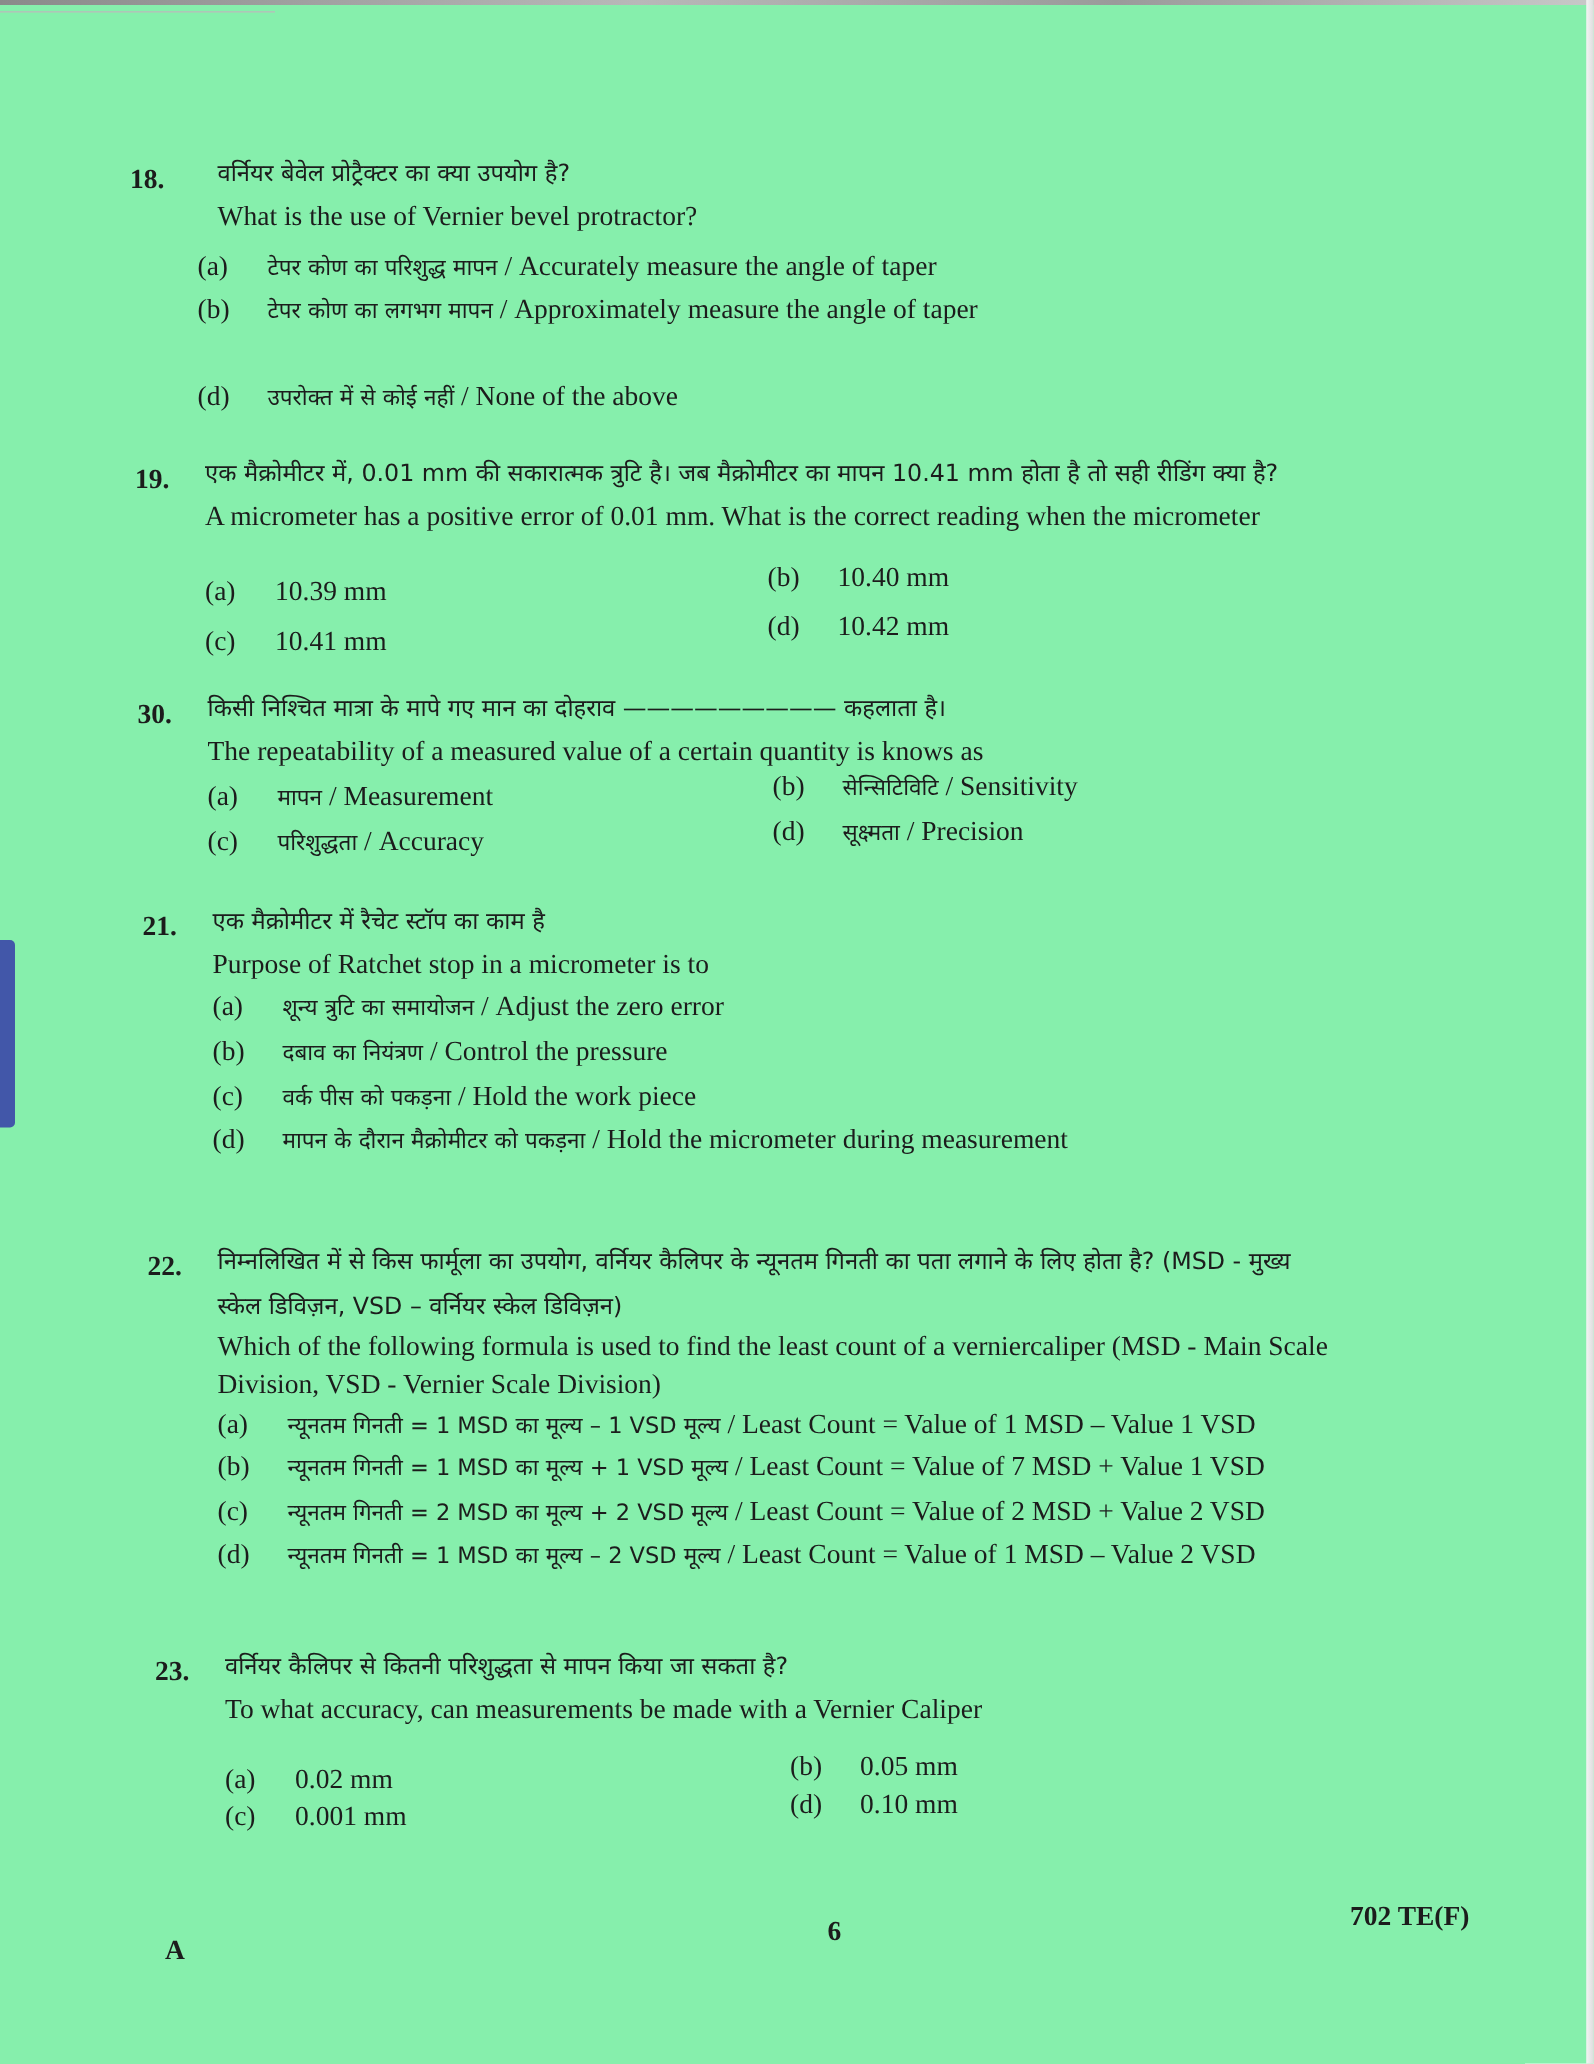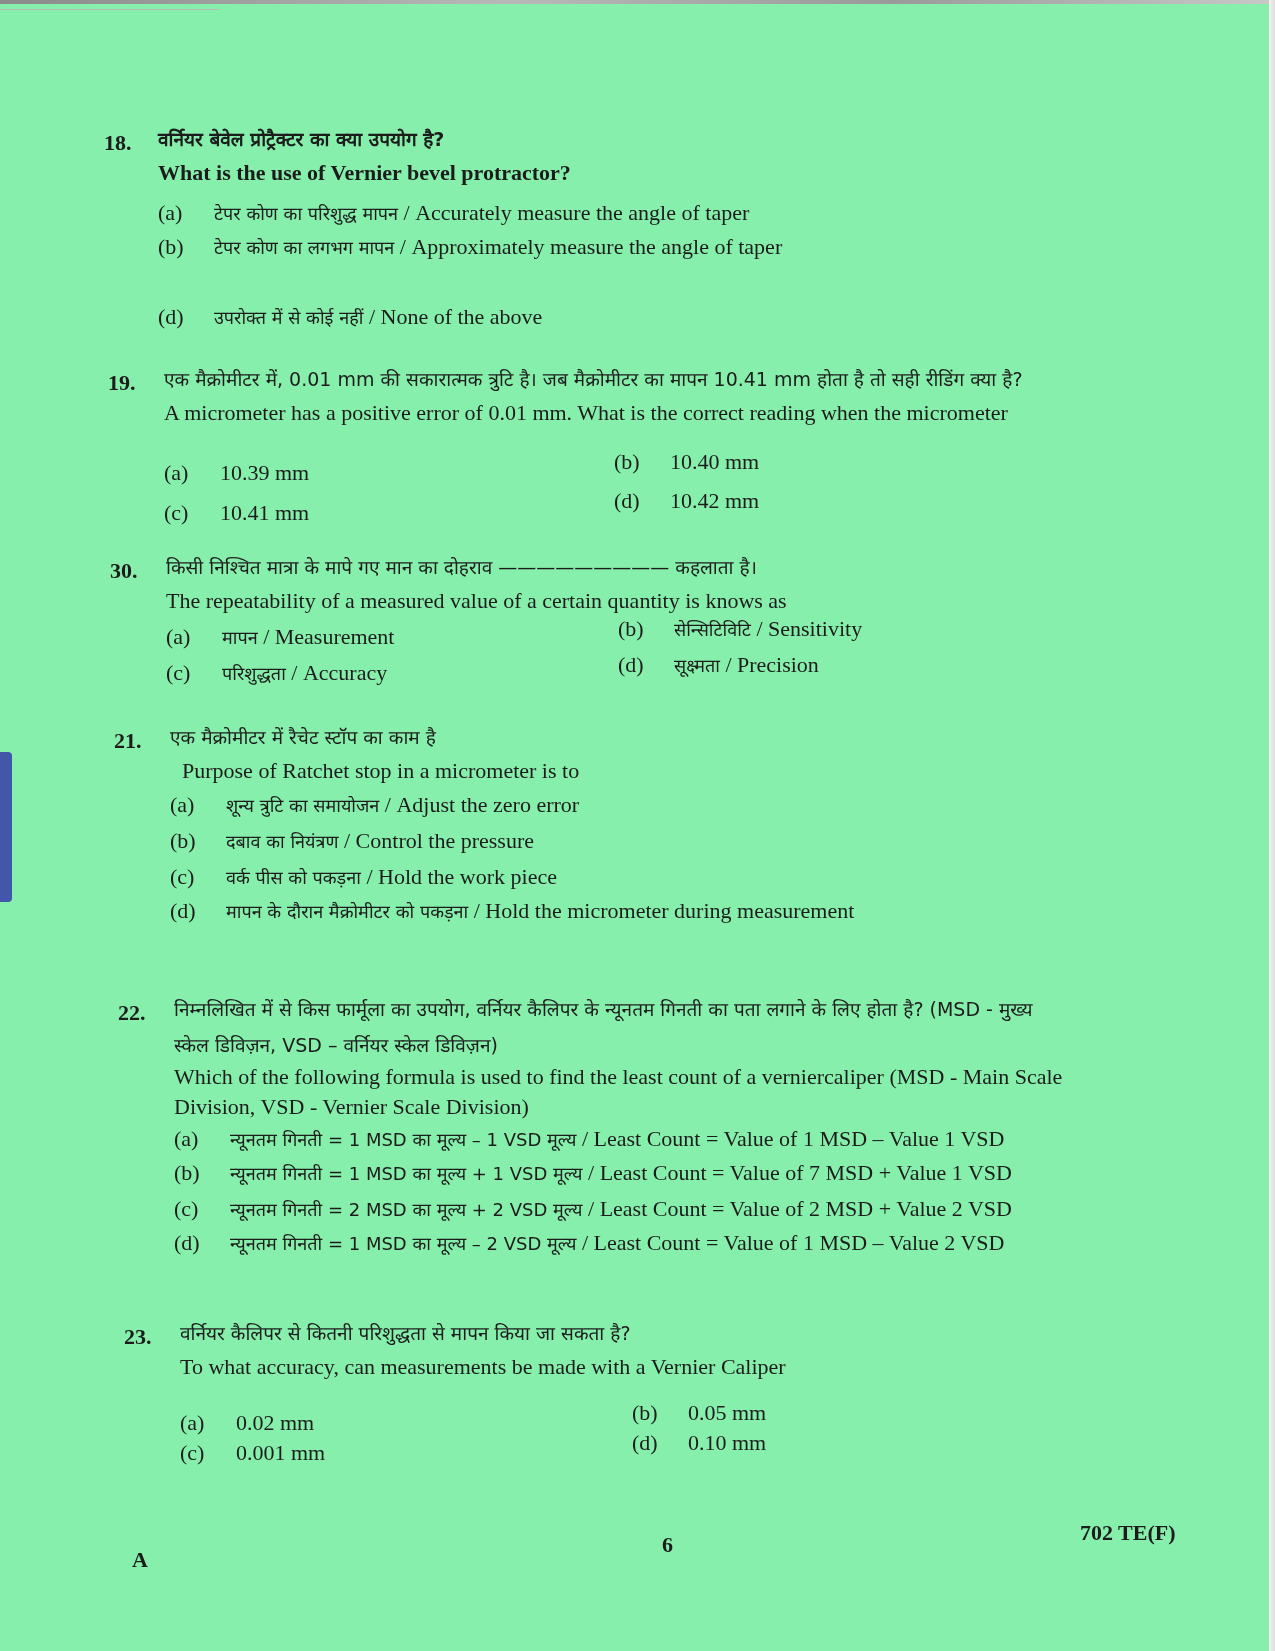--- a/index.html
+++ b/index.html
@@ -116,21 +116,21 @@
 <body>
 
 <div class="page">
   <div class="top-edge"></div>
   <div class="top-edge-thin"></div>
   <div class="right-edge"></div>
   <div class="binder-mark"></div>
 
   <div class="question" style="left:104px; top:128px; width:1000px; height:220px;">
     <span class="q-num">18.</span>
-    <div class="q-body" style="left:54px;font-weight:bold;">
+    <div class="q-body" style="left:70px;">
       <span class="hi">वर्नियर बेवेल प्रोट्रैक्टर का क्या उपयोग है?</span>
       <span class="en" style="margin-top:2px;">What is the use of Vernier bevel protractor?</span>
     </div>
     <div class="opt" style="left:54px; top:72px;">
       <span class="lbl">(a)</span><span class="hi-inline">टेपर कोण का परिशुद्ध मापन</span> <span>/ Accurately measure the angle of taper</span>
     </div>
     <div class="opt" style="left:54px; top:106px;">
       <span class="lbl">(b)</span><span class="hi-inline">टेपर कोण का लगभग मापन</span> <span>/ Approximately measure the angle of taper</span>
     </div>
     <div class="opt" style="left:54px; top:176px;">
@@ -175,21 +175,21 @@
     </div>
     <div class="opt" style="left:508px; top:96px;">
       <span class="lbl">(d)</span><span class="hi-inline">सूक्ष्मता</span> <span>/ Precision</span>
     </div>
   </div>
 
   <div class="question" style="left:114px; top:726px; width:900px; height:220px;">
     <span class="q-num">21.</span>
     <div class="q-body" style="left:56px;">
       <span class="hi">एक मैक्रोमीटर में रैचेट स्टॉप का काम है</span>
-      <span class="en" style="margin-top:2px;margin-left:12px;">Purpose of Ratchet stop in a micrometer is to</span>
+      <span class="en" style="margin-top:2px;">Purpose of Ratchet stop in a micrometer is to</span>
     </div>
     <div class="opt" style="left:56px; top:66px;">
       <span class="lbl">(a)</span><span class="hi-inline">शून्य त्रुटि का समायोजन</span> <span>/ Adjust the zero error</span>
     </div>
     <div class="opt" style="left:56px; top:102px;">
       <span class="lbl">(b)</span><span class="hi-inline">दबाव का नियंत्रण</span> <span>/ Control the pressure</span>
     </div>
     <div class="opt" style="left:56px; top:138px;">
       <span class="lbl">(c)</span><span class="hi-inline">वर्क पीस को पकड़ना</span> <span>/ Hold the work piece</span>
     </div>

